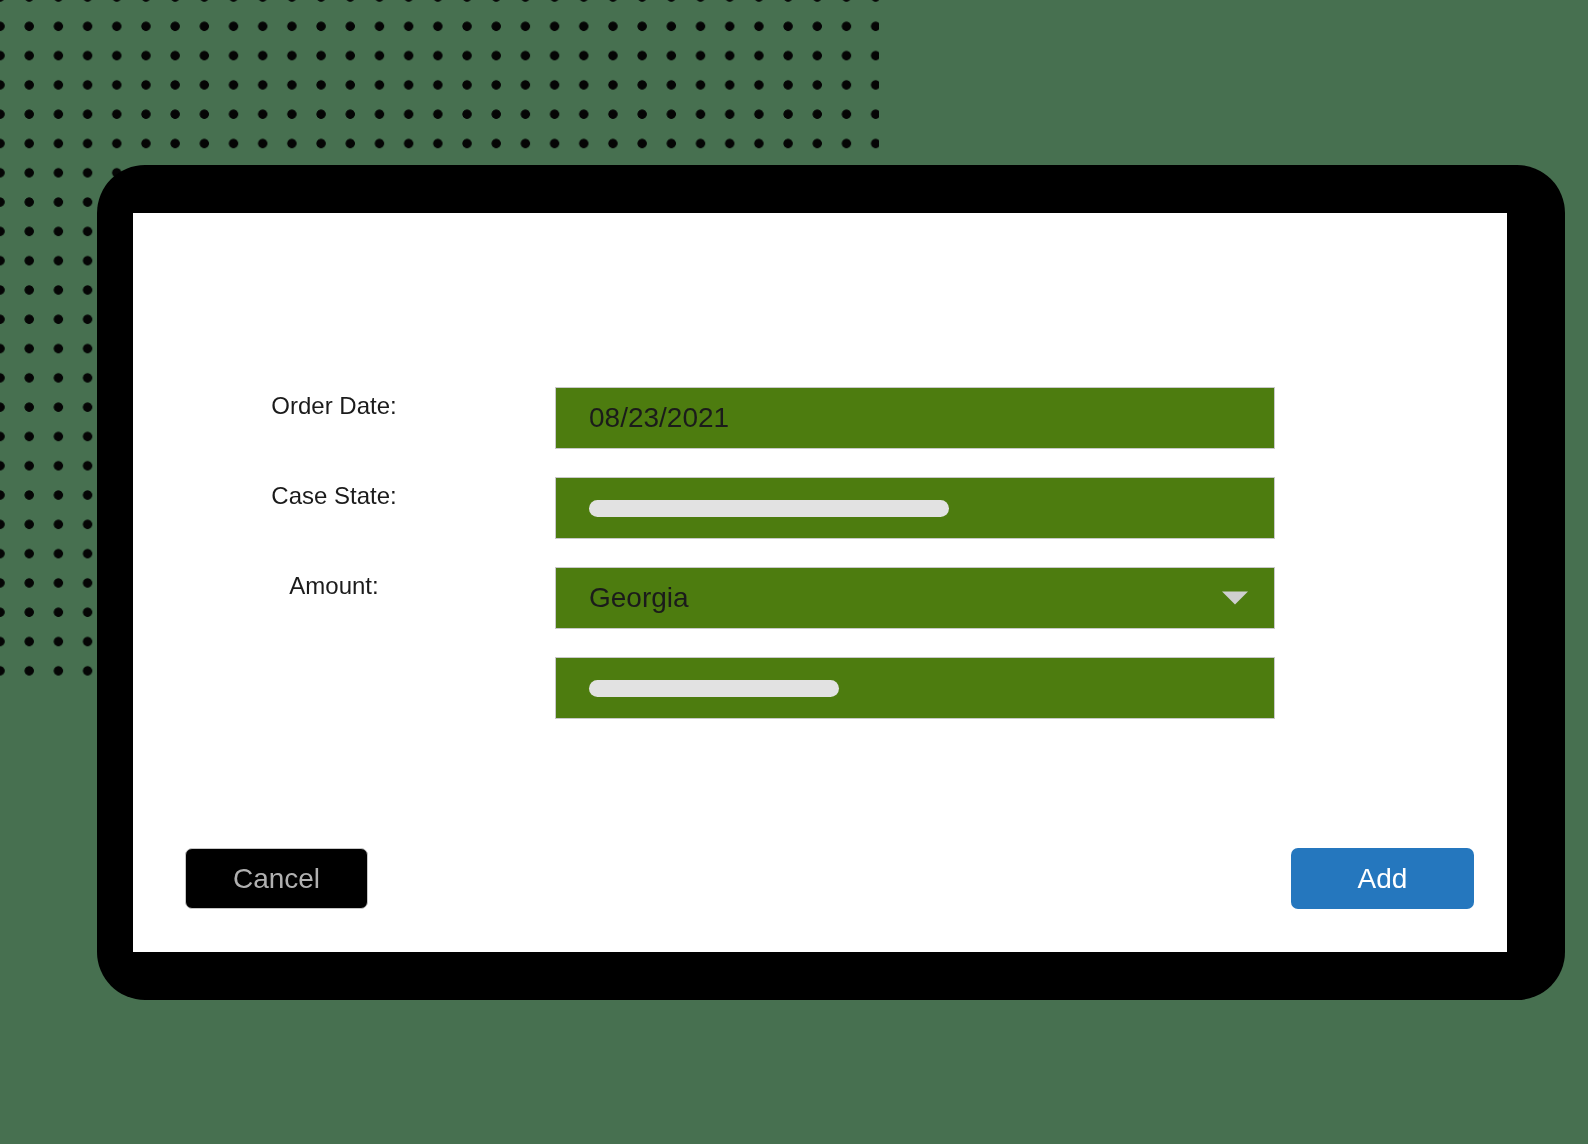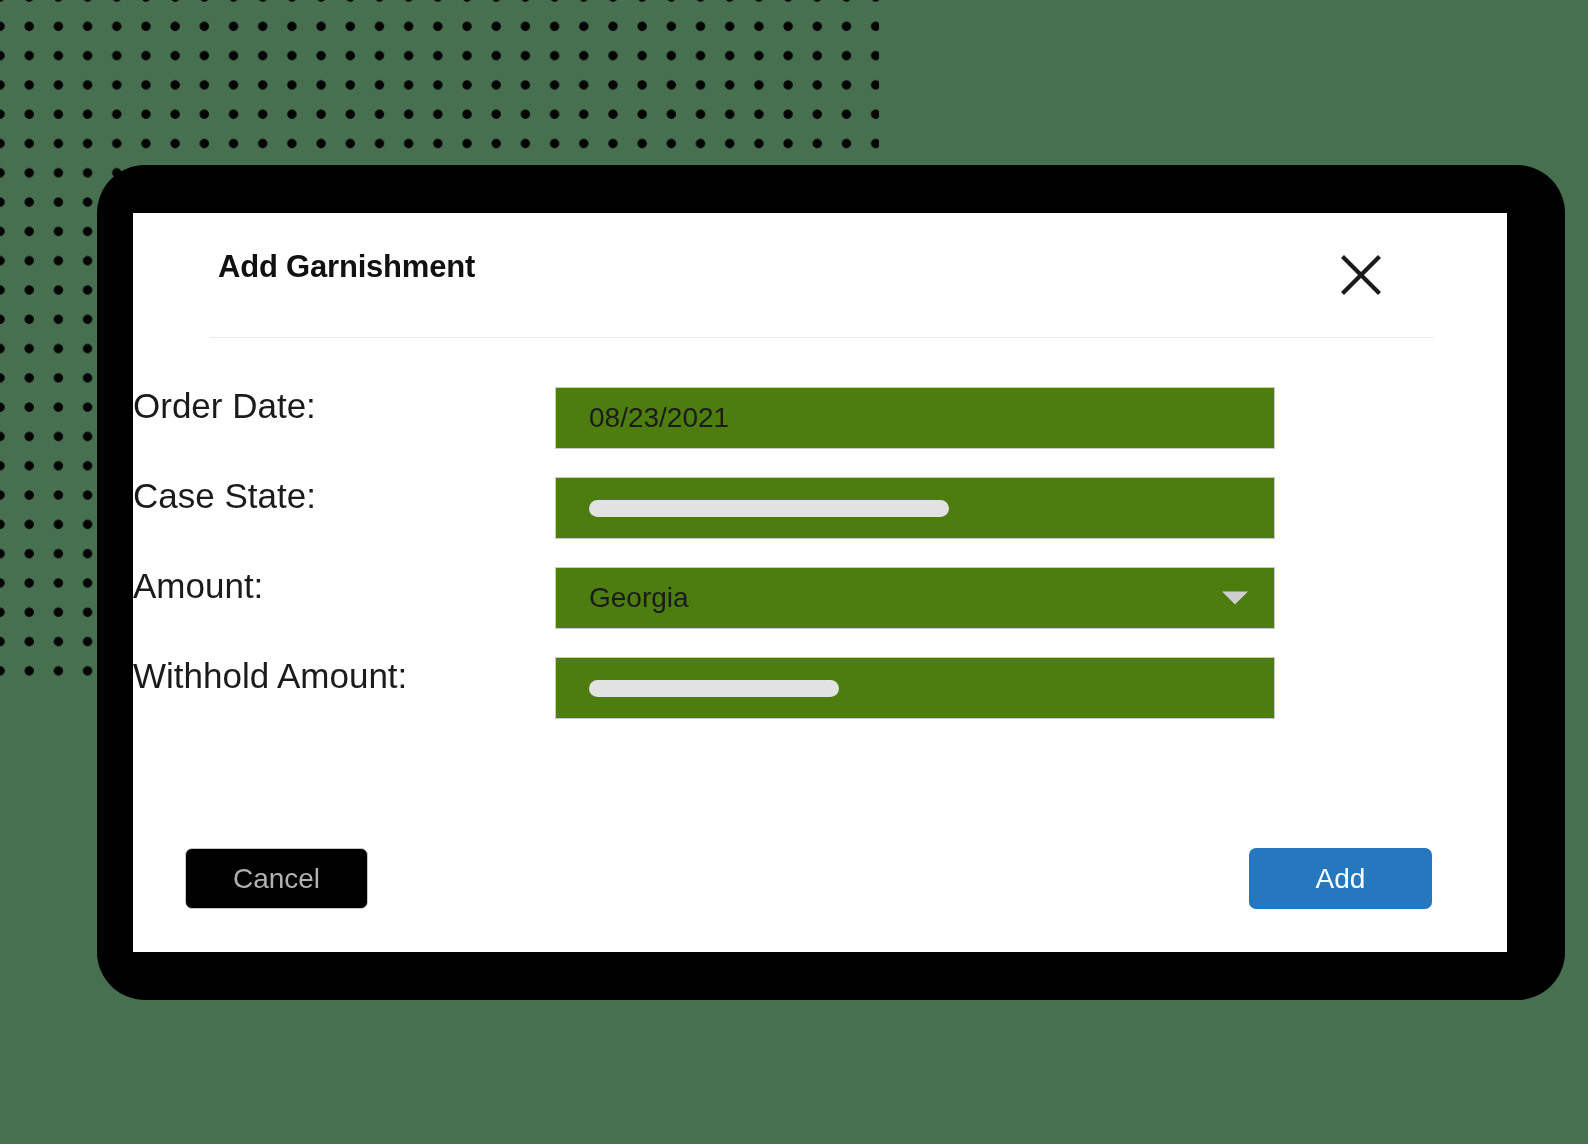--- a/index.html
+++ b/index.html
@@ -105,22 +105,22 @@
     height: 62px;
     margin-bottom: 28px;
   }
   .field-label {
     position: absolute;
     left: 0;
     top: 0;
     width: 402px;
     height: 62px;
     line-height: 62px;
-    text-align: left;
-    font-size: 35px;
+    text-align: center;
+    font-size: 24px;
     color: #1b1b1b;
     white-space: nowrap;
   }
   .field-box {
     position: absolute;
     left: 422px;
     top: 12px;
     width: 720px;
     height: 62px;
     box-sizing: border-box;
@@ -175,21 +175,21 @@
     border: 1.6px solid #c6c6c6;
     border-radius: 7px;
     background: #000000;
     color: #b0b0b0;
     font-size: 28px;
     font-family: "Liberation Sans", sans-serif;
     cursor: pointer;
   }
   .btn-add {
     position: absolute;
-    left: 1116px;
+    left: 1158px;
     top: 36px;
     width: 183px;
     height: 61px;
     box-sizing: border-box;
     border: none;
     border-radius: 7px;
     background: #2577be;
     color: #ffffff;
     font-size: 28px;
     font-family: "Liberation Sans", sans-serif;
@@ -198,34 +198,20 @@
 </style>
 </head>
 <body>
 
 <div id="dot-pattern"></div>
 
 <div id="modal-frame"></div>
 
 <div id="modal">
 
-  <div class="modal-header">
-    <div class="modal-title">Add Garnishment</div>
-
-    <button class="close-btn">
-      <span>
-        <svg width="42" height="42" viewBox="0 0 42 42" aria-hidden="true">
-          <line x1="4" y1="4" x2="38" y2="38" stroke="#1b1b1b" stroke-width="4.2" stroke-linecap="square"></line>
-          <line x1="38" y1="4" x2="4" y2="38" stroke="#1b1b1b" stroke-width="4.2" stroke-linecap="square"></line>
-        </svg>
-      </span>
-    </button>
-
-    <div class="divider"></div>
-  </div>
 
   <div class="form">
 
     <div class="form-row">
       <div class="field-label">Order Date:</div>
       <div class="field-box">
         <span class="field-value">08/23/2021</span>
       </div>
     </div>
 
@@ -239,21 +225,20 @@
 
     <div class="form-row">
       <div class="field-label">Amount:</div>
       <div class="field-box select">
         <span class="field-value">Georgia</span>
         <span class="dropdown-caret"></span>
       </div>
     </div>
 
     <div class="form-row">
-      <div class="field-label">Withhold Amount:</div>
       <div class="field-box">
         <span class="redact-bar medium"></span>
       </div>
     </div>
 
   </div>
 
   <div class="modal-footer">
     <button class="btn-cancel">Cancel</button>
     <button class="btn-add">Add</button>

